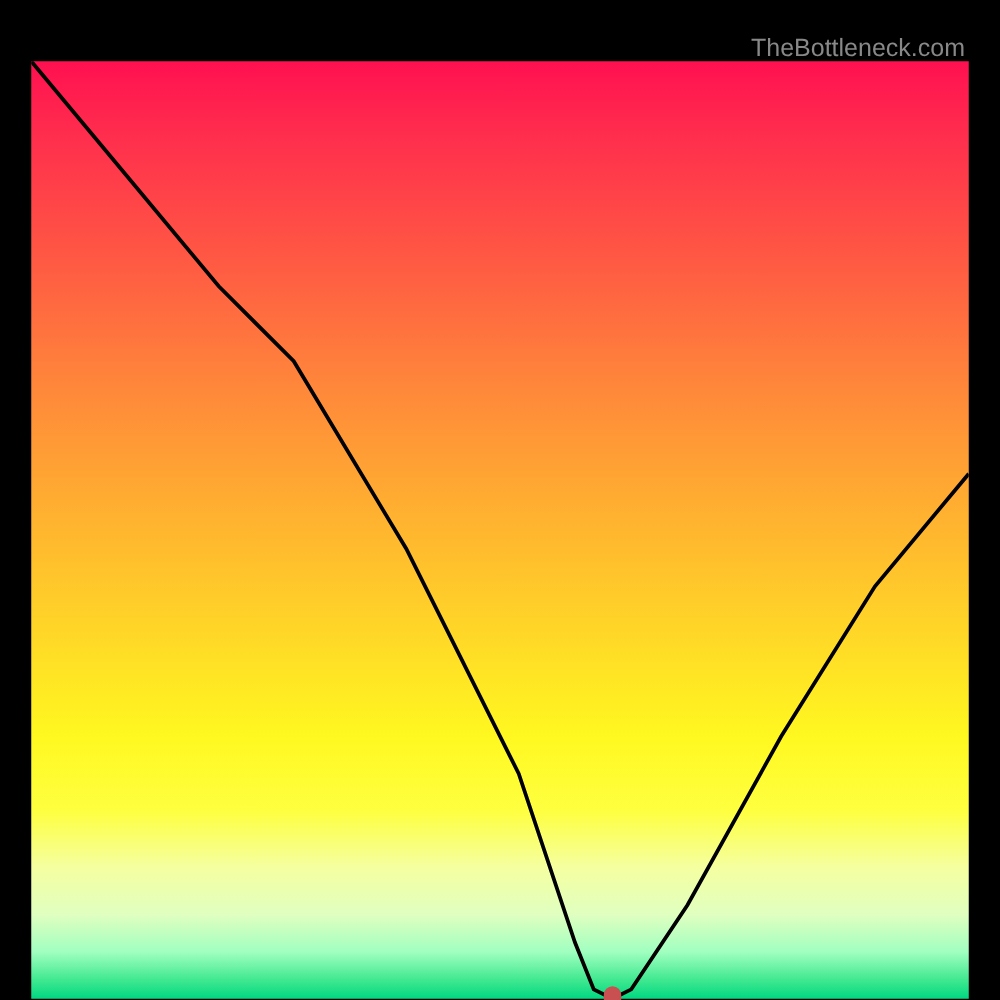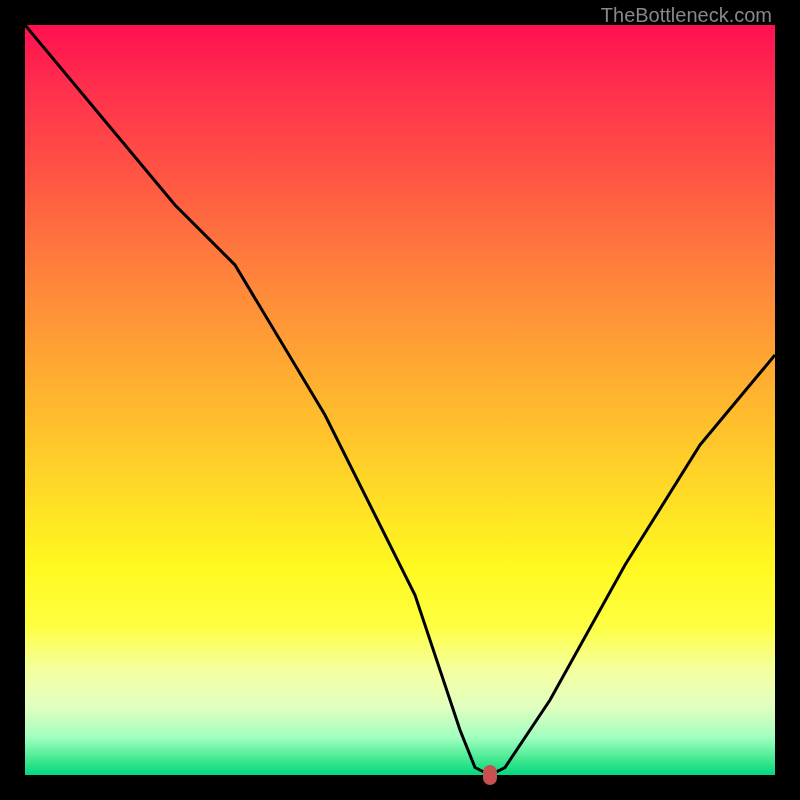--- a/index.html
+++ b/index.html
@@ -8,20 +8,21 @@
     background: #000;
     width: 800px;
     height: 800px;
     overflow: hidden;
   }
   .chart-container {
     position: relative;
     width: 800px;
     height: 644px;
     background: #000;
+    margin-top: 24px;
   }
   .plot-area {
     position: absolute;
     left: 25px;
     top: 25px;
     width: 750px;
     height: 750px;
     background: linear-gradient(to bottom,
       #ff1050 0%,
       #ff2e4d 8%,

